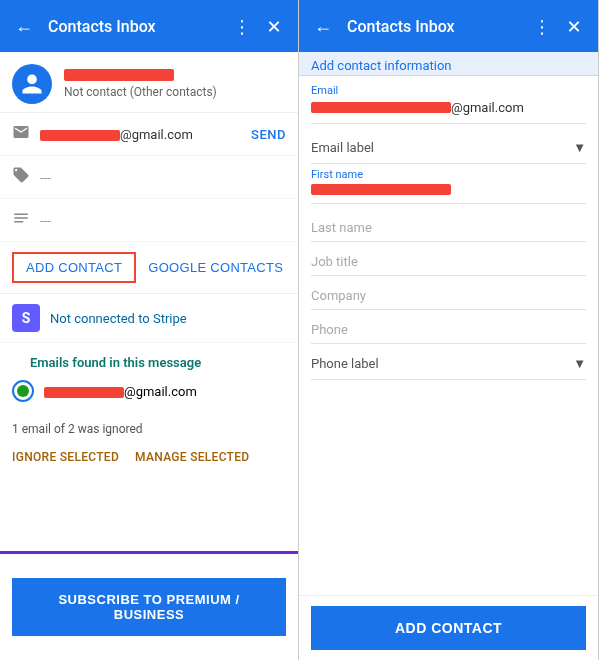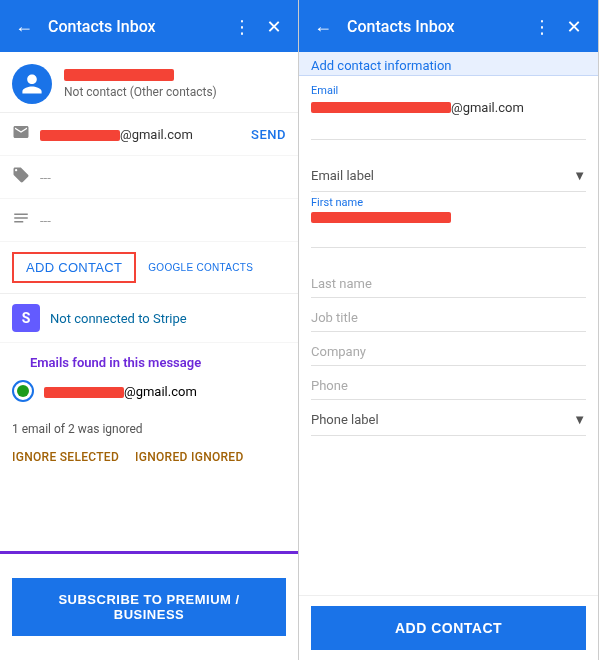--- a/index.html
+++ b/index.html
@@ -155,21 +155,21 @@
       font-size: 13px;
       font-weight: 500;
       cursor: pointer;
       letter-spacing: 0.3px;
     }
 
     .btn-google {
       color: #1a73e8;
       background: transparent;
       border: none;
-      font-size: 10px;
+      font-size: 13px;
       font-weight: 500;
       cursor: pointer;
       letter-spacing: 0.3px;
     }
 
     .stripe-row {
       display: flex;
       align-items: center;
       padding: 10px 12px;
       border-bottom: 1px solid #f5f5f5;
@@ -195,21 +195,21 @@
       font-size: 13px;
     }
 
     .emails-section {
       padding: 12px 12px 8px 12px;
     }
 
     .emails-title {
       font-weight: 600;
       font-size: 13px;
-      color: #6d28d9;
+      color: #0f766e;
       margin-bottom: 10px;
       padding-left: 18px;
     }
 
     .email-found-row {
       display: flex;
       align-items: center;
       margin-bottom: 8px;
     }
 
@@ -296,23 +296,23 @@
       color: #1a73e8;
       background: #e8f0fe;
       border-bottom: 1px solid #c5d7f7;
     }
 
     .form-fields {
       padding: 8px 12px;
     }
 
     .field-group {
-      margin-bottom: 20px;
+      margin-bottom: 8px;
       border-bottom: 1px solid #e0e0e0;
-      padding-bottom: 24px;
+      padding-bottom: 8px;
     }
 
     .field-label {
       font-size: 11px;
       color: #1a73e8;
       margin-bottom: 3px;
     }
 
     .field-value {
       font-size: 13px;
@@ -461,21 +461,21 @@
         <span>
           <span class="email-redacted"></span><span>@gmail.com</span>
         </span>
       </div>
     </div>
 
     <div class="ignored-text">1 email of 2 was ignored</div>
 
     <div class="ignore-actions">
       <span class="link-action">IGNORE SELECTED</span>
-      <span class="link-action">IGNORED IGNORED</span>
+      <span class="link-action">MANAGE SELECTED</span>
     </div>
   </div>
 
   <div class="panel-footer">
     <button class="btn-subscribe">SUBSCRIBE TO PREMIUM / BUSINESS</button>
   </div>
 </div>
 
 <div class="panel right-panel">
 

